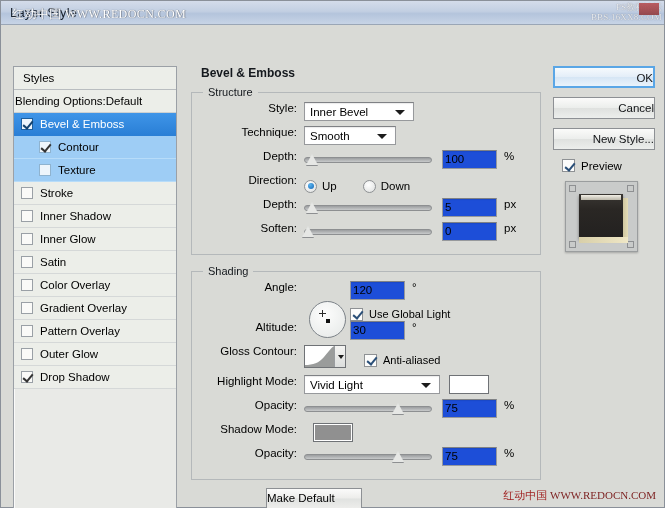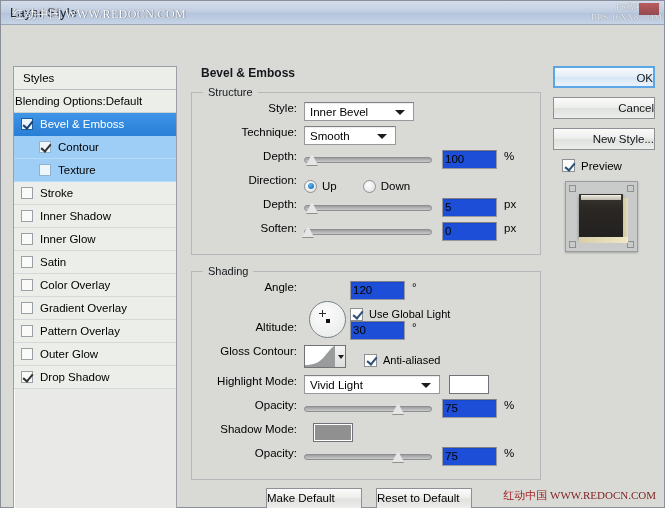--- a/index.html
+++ b/index.html
@@ -688,21 +688,20 @@
         <div class="tick" style="left:3px;bottom:3px"></div>
         <div class="tick" style="right:3px;bottom:3px"></div>
         <div class="art">
           <div class="side"></div>
         </div>
       </div>
     </div>
 
     <div id="bottom-btns">
       <div class="btn-wide">Make Default</div>
-      <div class="btn-wide">Reset to Default</div>
     </div>
 
     <div id="wm-bottom">
       <span class="cn">红动中国</span>
       <span>WWW.REDOCN.COM</span>
     </div>
 
   </div>
 </div>
 

